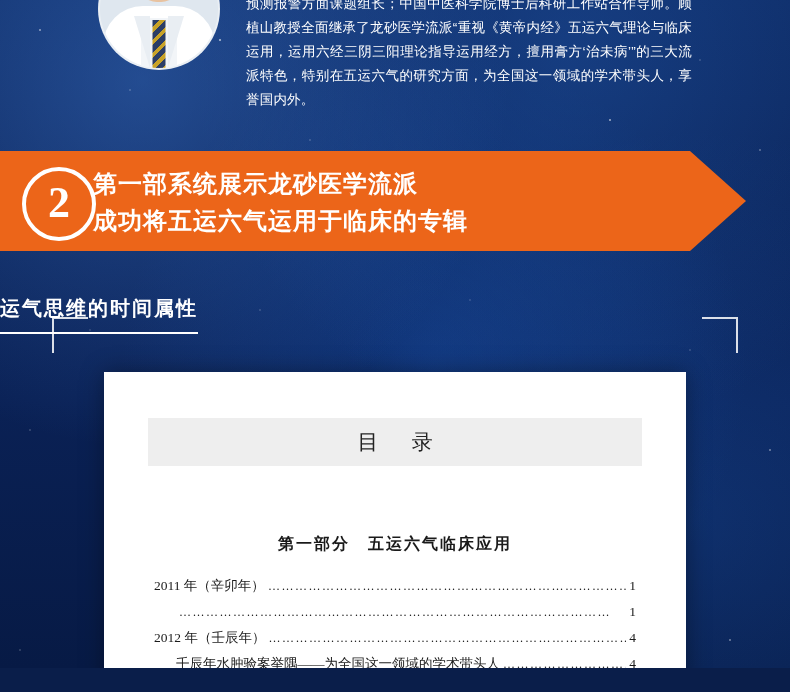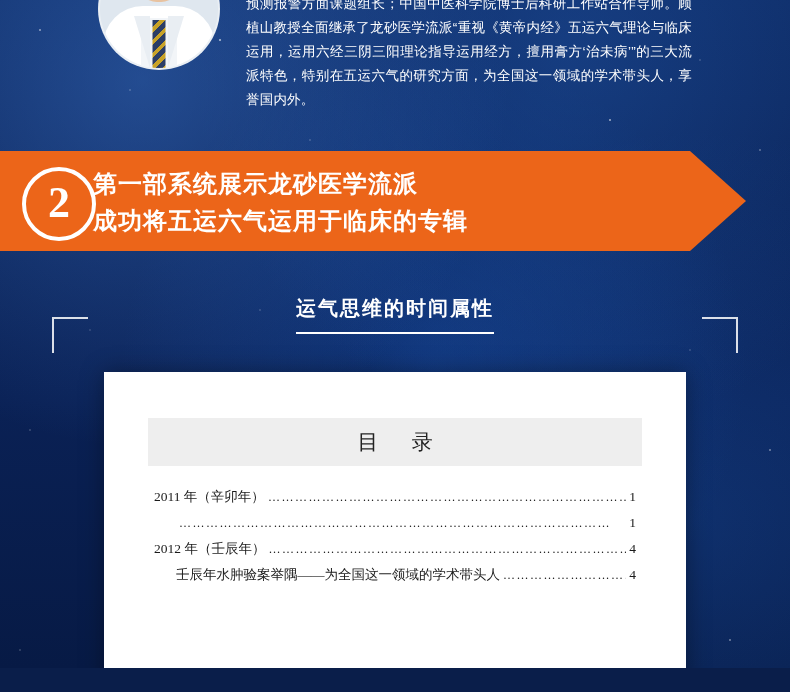--- a/index.html
+++ b/index.html
@@ -196,21 +196,20 @@
     line-height: 37px;
     letter-spacing: 1px;
   }
 
   
   .section-head {
     position: absolute;
     top: 295px;
     left: 0;
     width: 790px;
-    text-align: center;
   }
   .section-head .title {
     display: inline-block;
     color: #ffffff;
     font-size: 20px;
     font-weight: bold;
     letter-spacing: 2px;
     padding-bottom: 10px;
     border-bottom: 2px solid #ffffff;
   }
@@ -330,20 +329,21 @@
   </div>
 
   <div class="frame">
     <div class="corner tl"></div>
     <div class="corner tr"></div>
   </div>
 
   <div class="book">
     <div class="book-inner">
       <div class="toc-head">目  录</div>
+      <div class="part-title">第一部分　五运六气临床应用</div>
       <div class="toc-list">
 
         <div class="toc-row">
           <span class="label">2011 年（辛卯年）</span>
           <span class="dots">……………………………………………………………………………………</span>
           <span class="page-no">1</span>
         </div>
 
         <div class="toc-row sub">
           <span class="dots">……………………………………………………………………………………</span>

